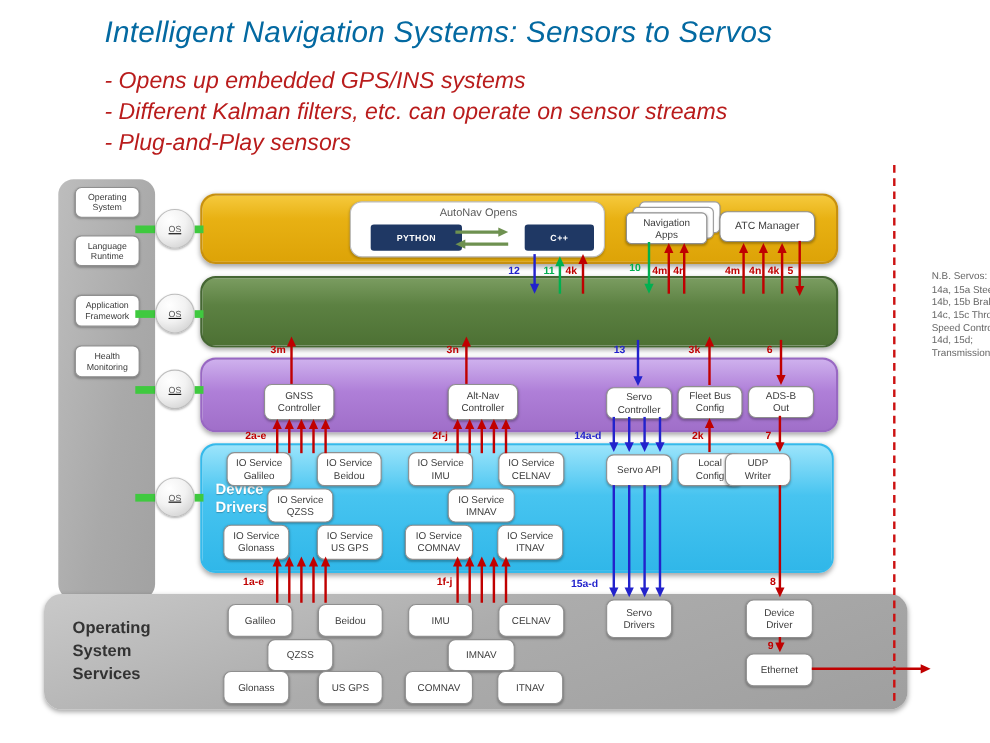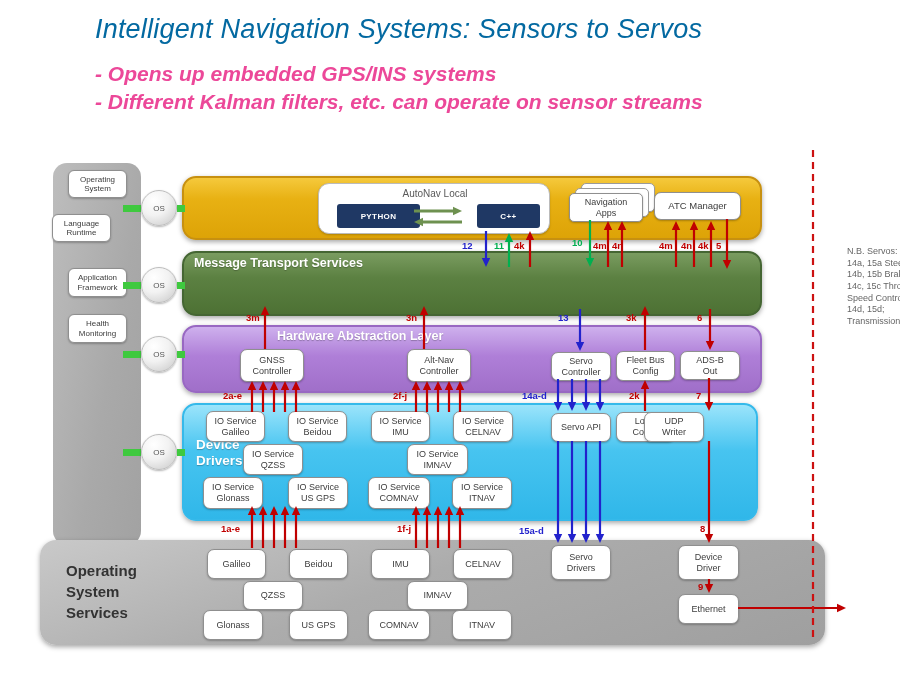--- a/index.html
+++ b/index.html
@@ -1,21 +1,21 @@
 <!DOCTYPE html>
 <html><head>
 <meta charset="utf-8">
 <style>
   html,body{margin:0;padding:0;background:#fff;}
   .stage{position:relative;width:900px;height:675px;background:#fff;overflow:hidden;
          font-family:"Liberation Sans",sans-serif;}
   .title{position:absolute;left:95px;top:14px;width:720px;font-size:27px;font-weight:normal;
          font-style:italic;color:#0369a1;letter-spacing:.2px;}
-  .bullets{position:absolute;left:95px;top:60px;width:700px;font-size:21px;font-weight:bold;
-         font-style:italic;color:#ec4899;line-height:1.33;}
+  .bullets{position:absolute;left:95px;top:60px;width:700px;font-size:21px;font-weight:normal;
+         font-style:italic;color:#b91c1c;line-height:1.33;}
   .layer{position:absolute;border-radius:14px;box-shadow:0 2px 5px rgba(0,0,0,.35);}
   .l-yellow{background:linear-gradient(180deg,#f5c93c 0%,#e8b113 35%,#dda307 100%);border:2px solid #c79010;}
   .l-green{background:linear-gradient(180deg,#7a9c60 0%,#5c8142 40%,#4d7134 100%);border:2px solid #456633;}
   .l-purple{background:linear-gradient(180deg,#ceb0ed 0%,#af7fd8 45%,#a06fc9 100%);border:2px solid #9868c2;}
   .l-blue{background:linear-gradient(180deg,#9be4fb 0%,#47c4f0 40%,#30b7e9 100%);border:2px solid #35b9ea;}
   .l-gray{background:linear-gradient(160deg,#c9c9c9 0%,#acacac 45%,#9f9f9f 100%);border-radius:16px;}
   .rail{position:absolute;left:53px;top:163px;width:88px;height:382px;border-radius:14px;
         background:linear-gradient(100deg,#bdbdbd 0%,#a9a9a9 60%,#a2a2a2 100%);}
   .llabel{position:absolute;color:#fff;font-weight:bold;white-space:pre-line;line-height:1.2;
         text-shadow:0 1px 1px rgba(0,0,0,.25);}
@@ -25,46 +25,47 @@
         box-shadow:0 1px 2px rgba(0,0,0,.25);}
   .sb{font-size:8px;border-radius:6px;}
   .md{font-size:9.5px;}
   .appbox{position:absolute;background:#fff;border:1px solid #bbb;border-radius:11px;
         box-shadow:0 1px 2px rgba(0,0,0,.2);}
   .gtext{position:absolute;font-size:10px;color:#595959;text-align:center;}
   .navy{position:absolute;background:#1f3864;color:#fff;display:flex;align-items:center;
         justify-content:center;border-radius:3px;font-weight:bold;font-size:8px;letter-spacing:.4px;}
   .stack-card{position:absolute;background:#fff;border:1px solid #9a9a9a;border-radius:5px;
         box-shadow:0 1px 1px rgba(0,0,0,.15);}
-  .os-node{position:absolute;display:flex;align-items:center;}
+  .os-node{position:absolute;display:flex;align-items:center;text-decoration:underline;}
   .nub{width:18px;height:7px;background:#3fc93f;}
   .nub.r{width:8px;}
   .oscircle{width:34px;height:34px;border-radius:50%;border:1px solid #bdbdbd;
         background:radial-gradient(circle at 35% 28%,#ffffff 0%,#f2f2f2 45%,#d8d8d8 78%,#cfcfcf 100%);
         display:flex;align-items:center;justify-content:center;font-size:8px;color:#555;
         box-shadow:0 1px 2px rgba(0,0,0,.3);}
   .oslabel{position:absolute;font-size:15px;font-weight:bold;color:#333;line-height:1.4;white-space:pre-line;}
   .note{position:absolute;font-size:9px;color:#666;line-height:1.3;white-space:pre-line;margin-left:31px;}
   #overlay{position:absolute;left:0;top:0;pointer-events:none;}
 </style>
 </head>
 <body>
 
 <div class="stage">
 
   <div class="title">Intelligent Navigation Systems: Sensors to Servos</div>
   <div class="bullets">
     <div>- Opens up embedded GPS/INS systems</div>
     <div>- Different Kalman filters, etc. can operate on sensor streams</div>
+    <div>- Plug-and-Play sensors</div>
   </div>
 
   <div class="rail"></div>
   <div class="wbox sb" style="left:68px;top:170px;width:57px;height:26px">Operating
 System</div>
-  <div class="wbox sb" style="left:52px;top:214px;width:57px;height:26px">Language
+  <div class="wbox sb" style="left:68px;top:214px;width:57px;height:26px">Language
 Runtime</div>
   <div class="wbox sb" style="left:68px;top:268px;width:57px;height:27px">Application
 Framework</div>
   <div class="wbox sb" style="left:68px;top:314px;width:57px;height:27px">Health
 Monitoring</div>
 
   <div class="layer l-yellow" style="left:182px;top:176px;width:576px;height:60px"></div>
   <div class="layer l-green" style="left:182px;top:251px;width:576px;height:61px"></div>
   <div class="layer l-purple" style="left:182px;top:325px;width:576px;height:64px"></div>
   <div class="layer l-blue" style="left:182px;top:403px;width:572px;height:114px"></div>
@@ -84,30 +85,28 @@
       <span class="nub"></span>
       <span class="oscircle">OS</span>
       <span class="nub r"></span>
     </div>
   <div class="os-node" style="left:123px;top:434px">
       <span class="nub"></span>
       <span class="oscircle">OS</span>
       <span class="nub r"></span>
     </div>
 
-  <span class="llabel" style="left:194px;top:256px;font-size:12.5px">Message Transport Services</span>
-  <span class="llabel" style="left:277px;top:329px;font-size:12.5px">Hardware Abstraction Layer</span>
   <span class="llabel" style="left:196px;top:437px;font-size:13.5px">Device
 Drivers</span>
   <span class="oslabel" style="left:66px;top:560px">Operating
 System
 Services</span>
 
   <div class="appbox" style="left:318px;top:183px;width:230px;height:49px"></div>
-  <span class="gtext" style="left:392px;top:188px;width:86px">AutoNav Local</span>
+  <span class="gtext" style="left:392px;top:188px;width:86px">AutoNav Opens</span>
   <div class="navy" style="left:337px;top:204px;width:83px;height:24px">PYTHON</div>
   <div class="navy" style="left:477px;top:204px;width:63px;height:24px">C++</div>
   <div class="stack-card" style="left:581px;top:183px;width:72px;height:27px"></div>
   <div class="stack-card" style="left:575px;top:188px;width:72px;height:27px"></div>
   <div class="wbox" style="left:569px;top:193px;width:72px;height:27px;border-radius:5px">Navigation
 Apps</div>
   <div class="wbox md" style="left:654px;top:192px;width:85px;height:26px">ATC Manager</div>
 
   <div class="wbox" style="left:240px;top:349px;width:62px;height:31px">GNSS
 Controller</div>
@@ -136,21 +135,21 @@
 Glonass</div>
   <div class="wbox" style="left:288px;top:477px;width:58px;height:30px">IO Service
 US GPS</div>
   <div class="wbox" style="left:368px;top:477px;width:60px;height:30px">IO Service
 COMNAV</div>
   <div class="wbox" style="left:452px;top:477px;width:58px;height:30px">IO Service
 ITNAV</div>
   <div class="wbox" style="left:551px;top:413px;width:58px;height:27px">Servo API</div>
   <div class="wbox" style="left:616px;top:412px;width:57px;height:28px">Local
 Config</div>
-  <div class="wbox" style="left:644px;top:412px;width:58px;height:28px">UDP
+  <div class="wbox" style="left:659px;top:412px;width:58px;height:28px">UDP
 Writer</div>
 
   <div class="wbox" style="left:207px;top:549px;width:57px;height:28px">Galileo</div>
   <div class="wbox" style="left:289px;top:549px;width:57px;height:28px">Beidou</div>
   <div class="wbox" style="left:371px;top:549px;width:57px;height:28px">IMU</div>
   <div class="wbox" style="left:453px;top:549px;width:58px;height:28px">CELNAV</div>
   <div class="wbox" style="left:243px;top:581px;width:58px;height:27px">QZSS</div>
   <div class="wbox" style="left:407px;top:581px;width:59px;height:27px">IMNAV</div>
   <div class="wbox" style="left:203px;top:610px;width:58px;height:28px">Glonass</div>
   <div class="wbox" style="left:289px;top:610px;width:57px;height:28px">US GPS</div>

